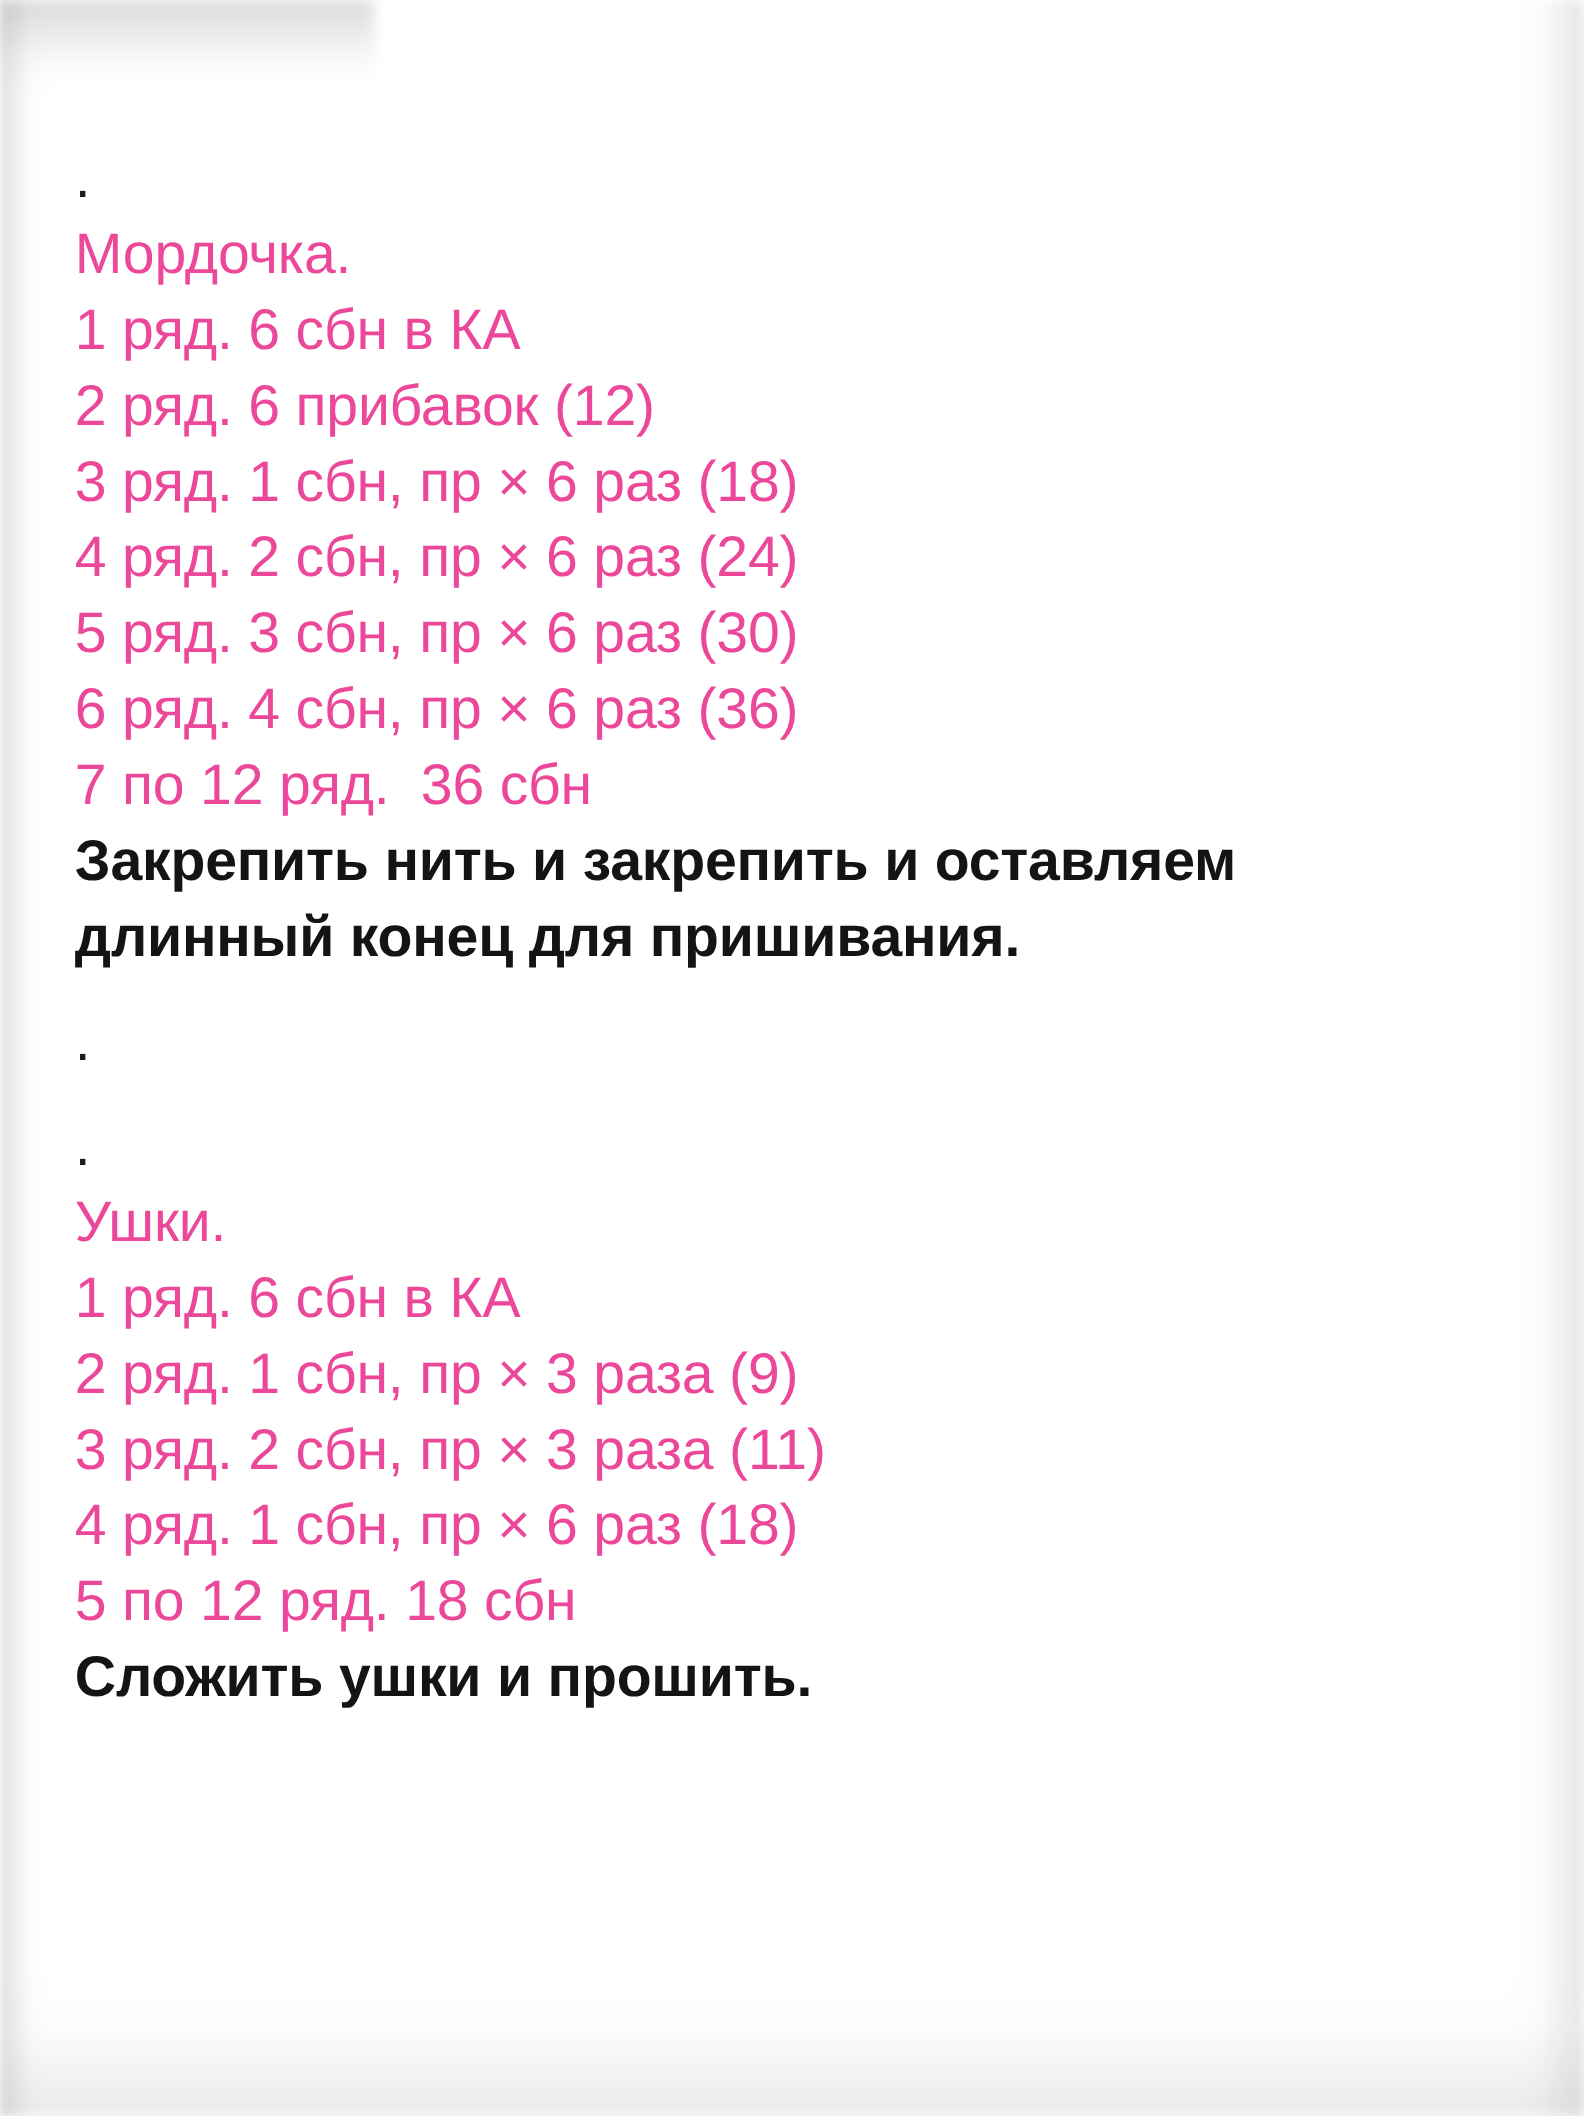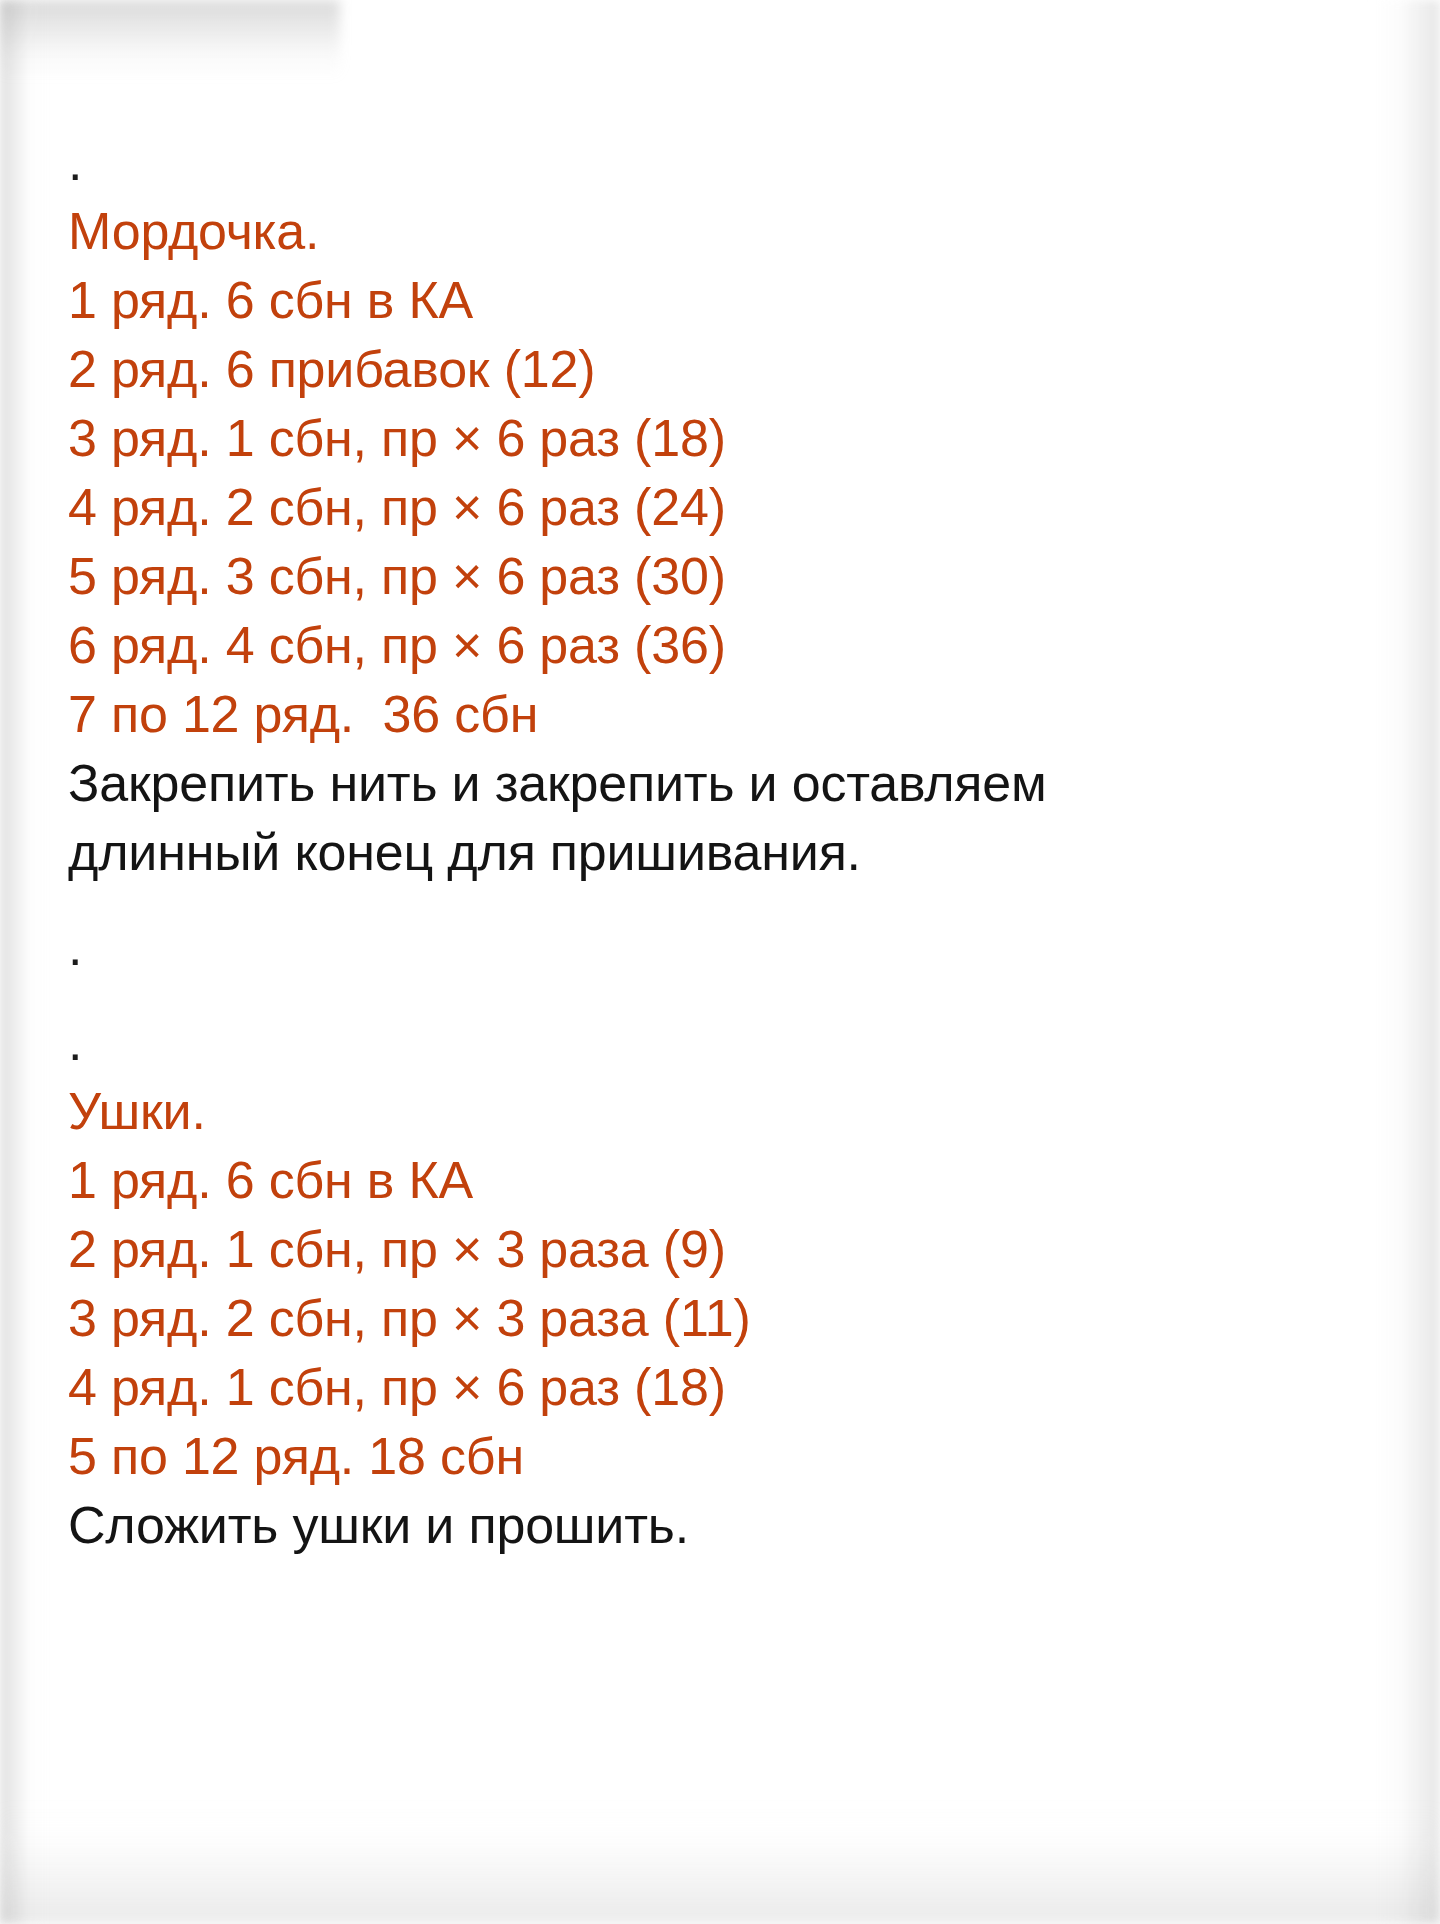--- a/index.html
+++ b/index.html
@@ -63,25 +63,25 @@
     left: 68px;
     top: 128px;
     width: 1300px;
   }
 
   .line {
     font-size: 52px;
     line-height: 69px;
     letter-spacing: -0.2px;
     white-space: pre;
-    color: #c2410c;
+    color: #ec4899;
     font-weight: 400;
   }
   .line.bold {
-    font-weight: 400;
+    font-weight: 700;
     color: #141414;
   }
   .line.dot {
     font-size: 52px;
     line-height: 69px;
     color: #1c1c1c;
   }
   .spacer-sm { height: 26px; }
 </style>
 </head>

